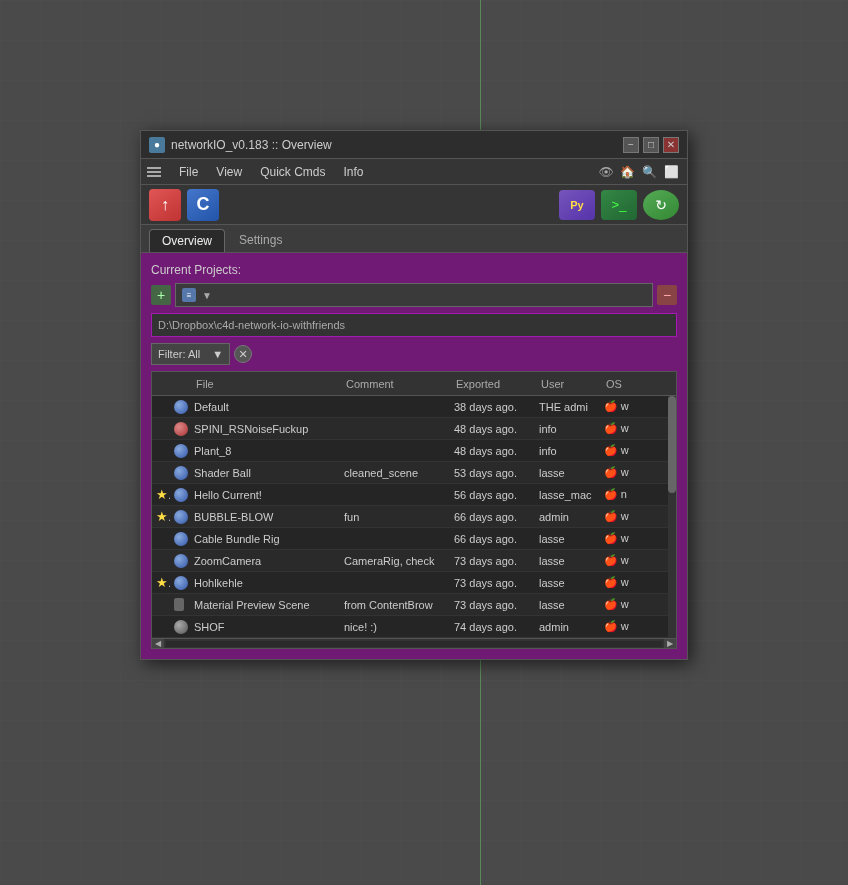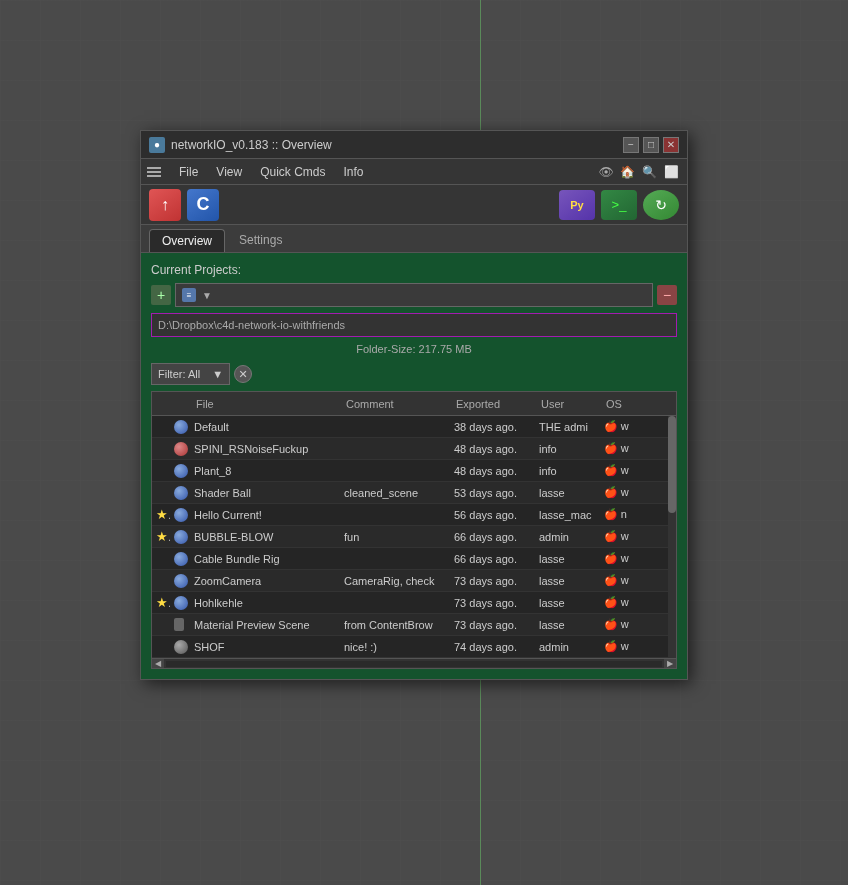--- a/index.html
+++ b/index.html
@@ -186,21 +186,21 @@
     .tab.active {
       background: #2a2a2a;
       color: #eee;
       border-top: 1px solid #666;
       border-left: 1px solid #666;
       border-right: 1px solid #666;
     }
 
     
     .content {
-      background: #14532d;
+      background: #701a75;
       padding: 10px;
     }
 
     .section-label {
       color: #ccc;
       font-size: 12px;
       margin-bottom: 6px;
     }
 
     
@@ -488,21 +488,20 @@
         <div class="project-dropdown-icon">≡</div>
         <span class="project-dropdown-arrow">▼</span>
       </div>
       <button class="project-remove-btn">−</button>
     </div>
 
     <div class="path-field">
       <span>D:\Dropbox\c4d-network-io-withfriends</span>
     </div>
 
-    <div class="folder-size">Folder-Size: 217.75 MB</div>
 
     <div class="filter-bar">
       <div class="filter-dropdown">
         <span>Filter: All</span>
         <span>▼</span>
       </div>
       <div class="filter-clear-btn">✕</div>
     </div>
 
     <div class="file-table-container">

